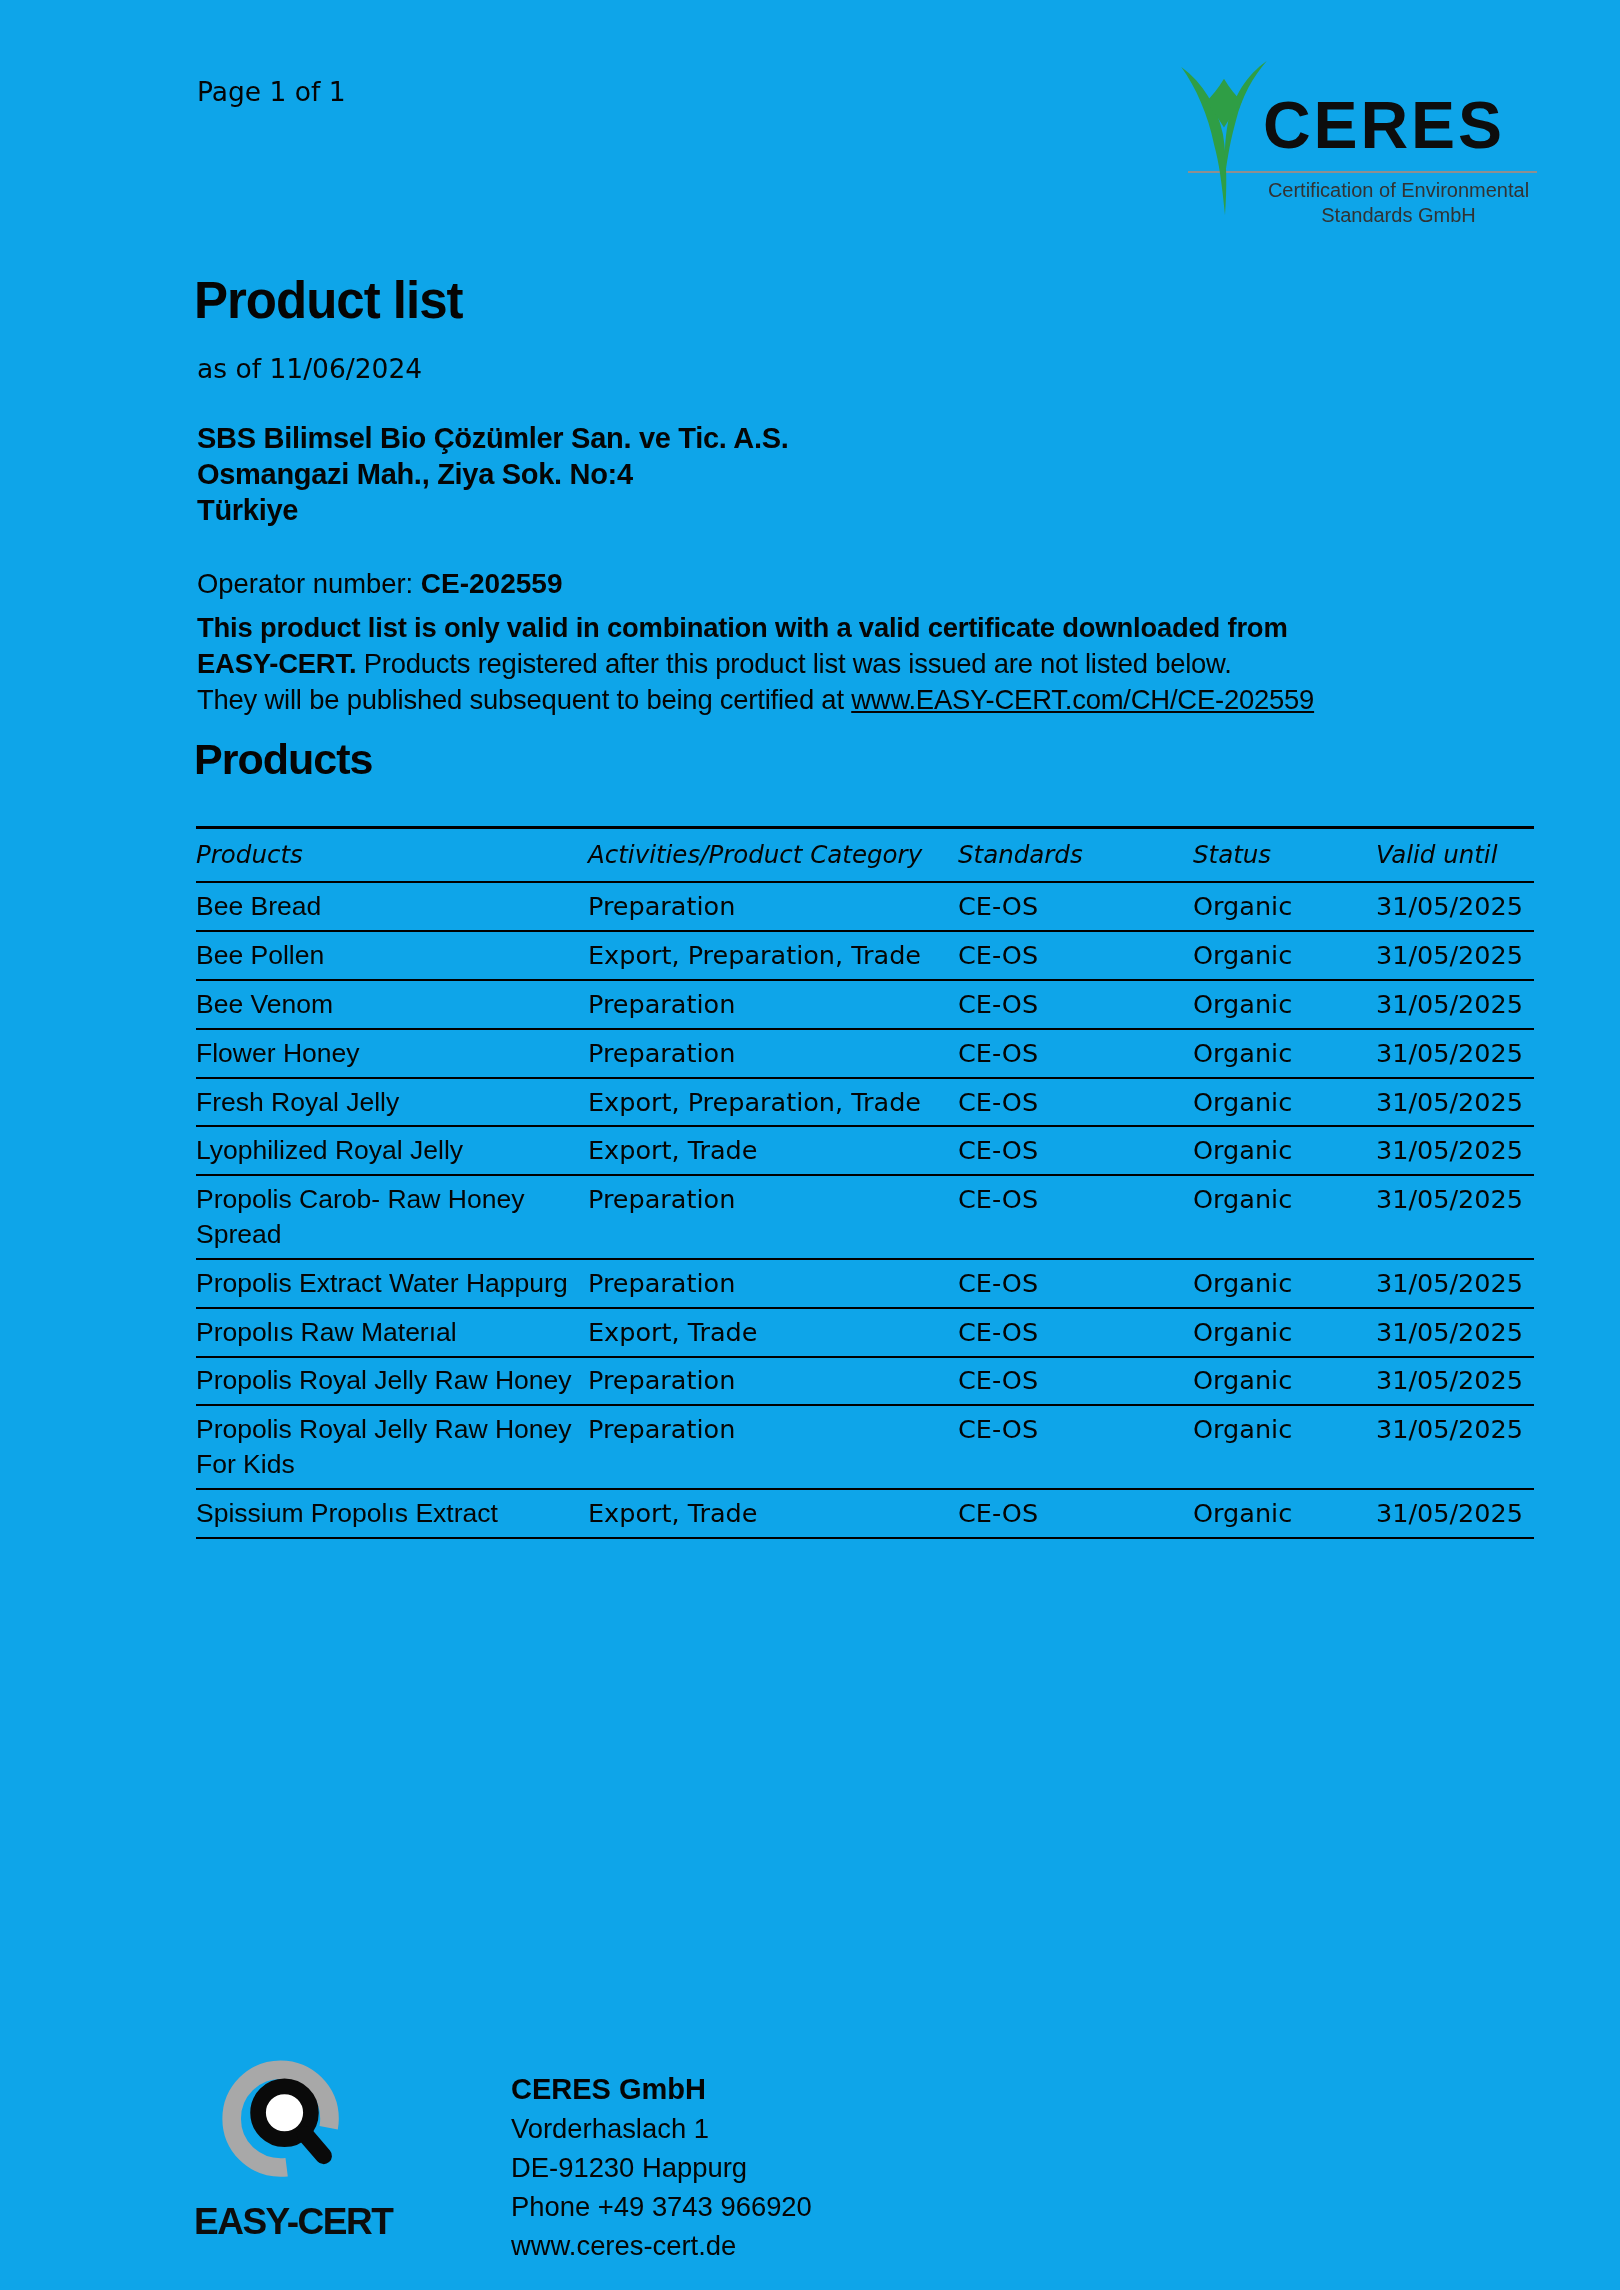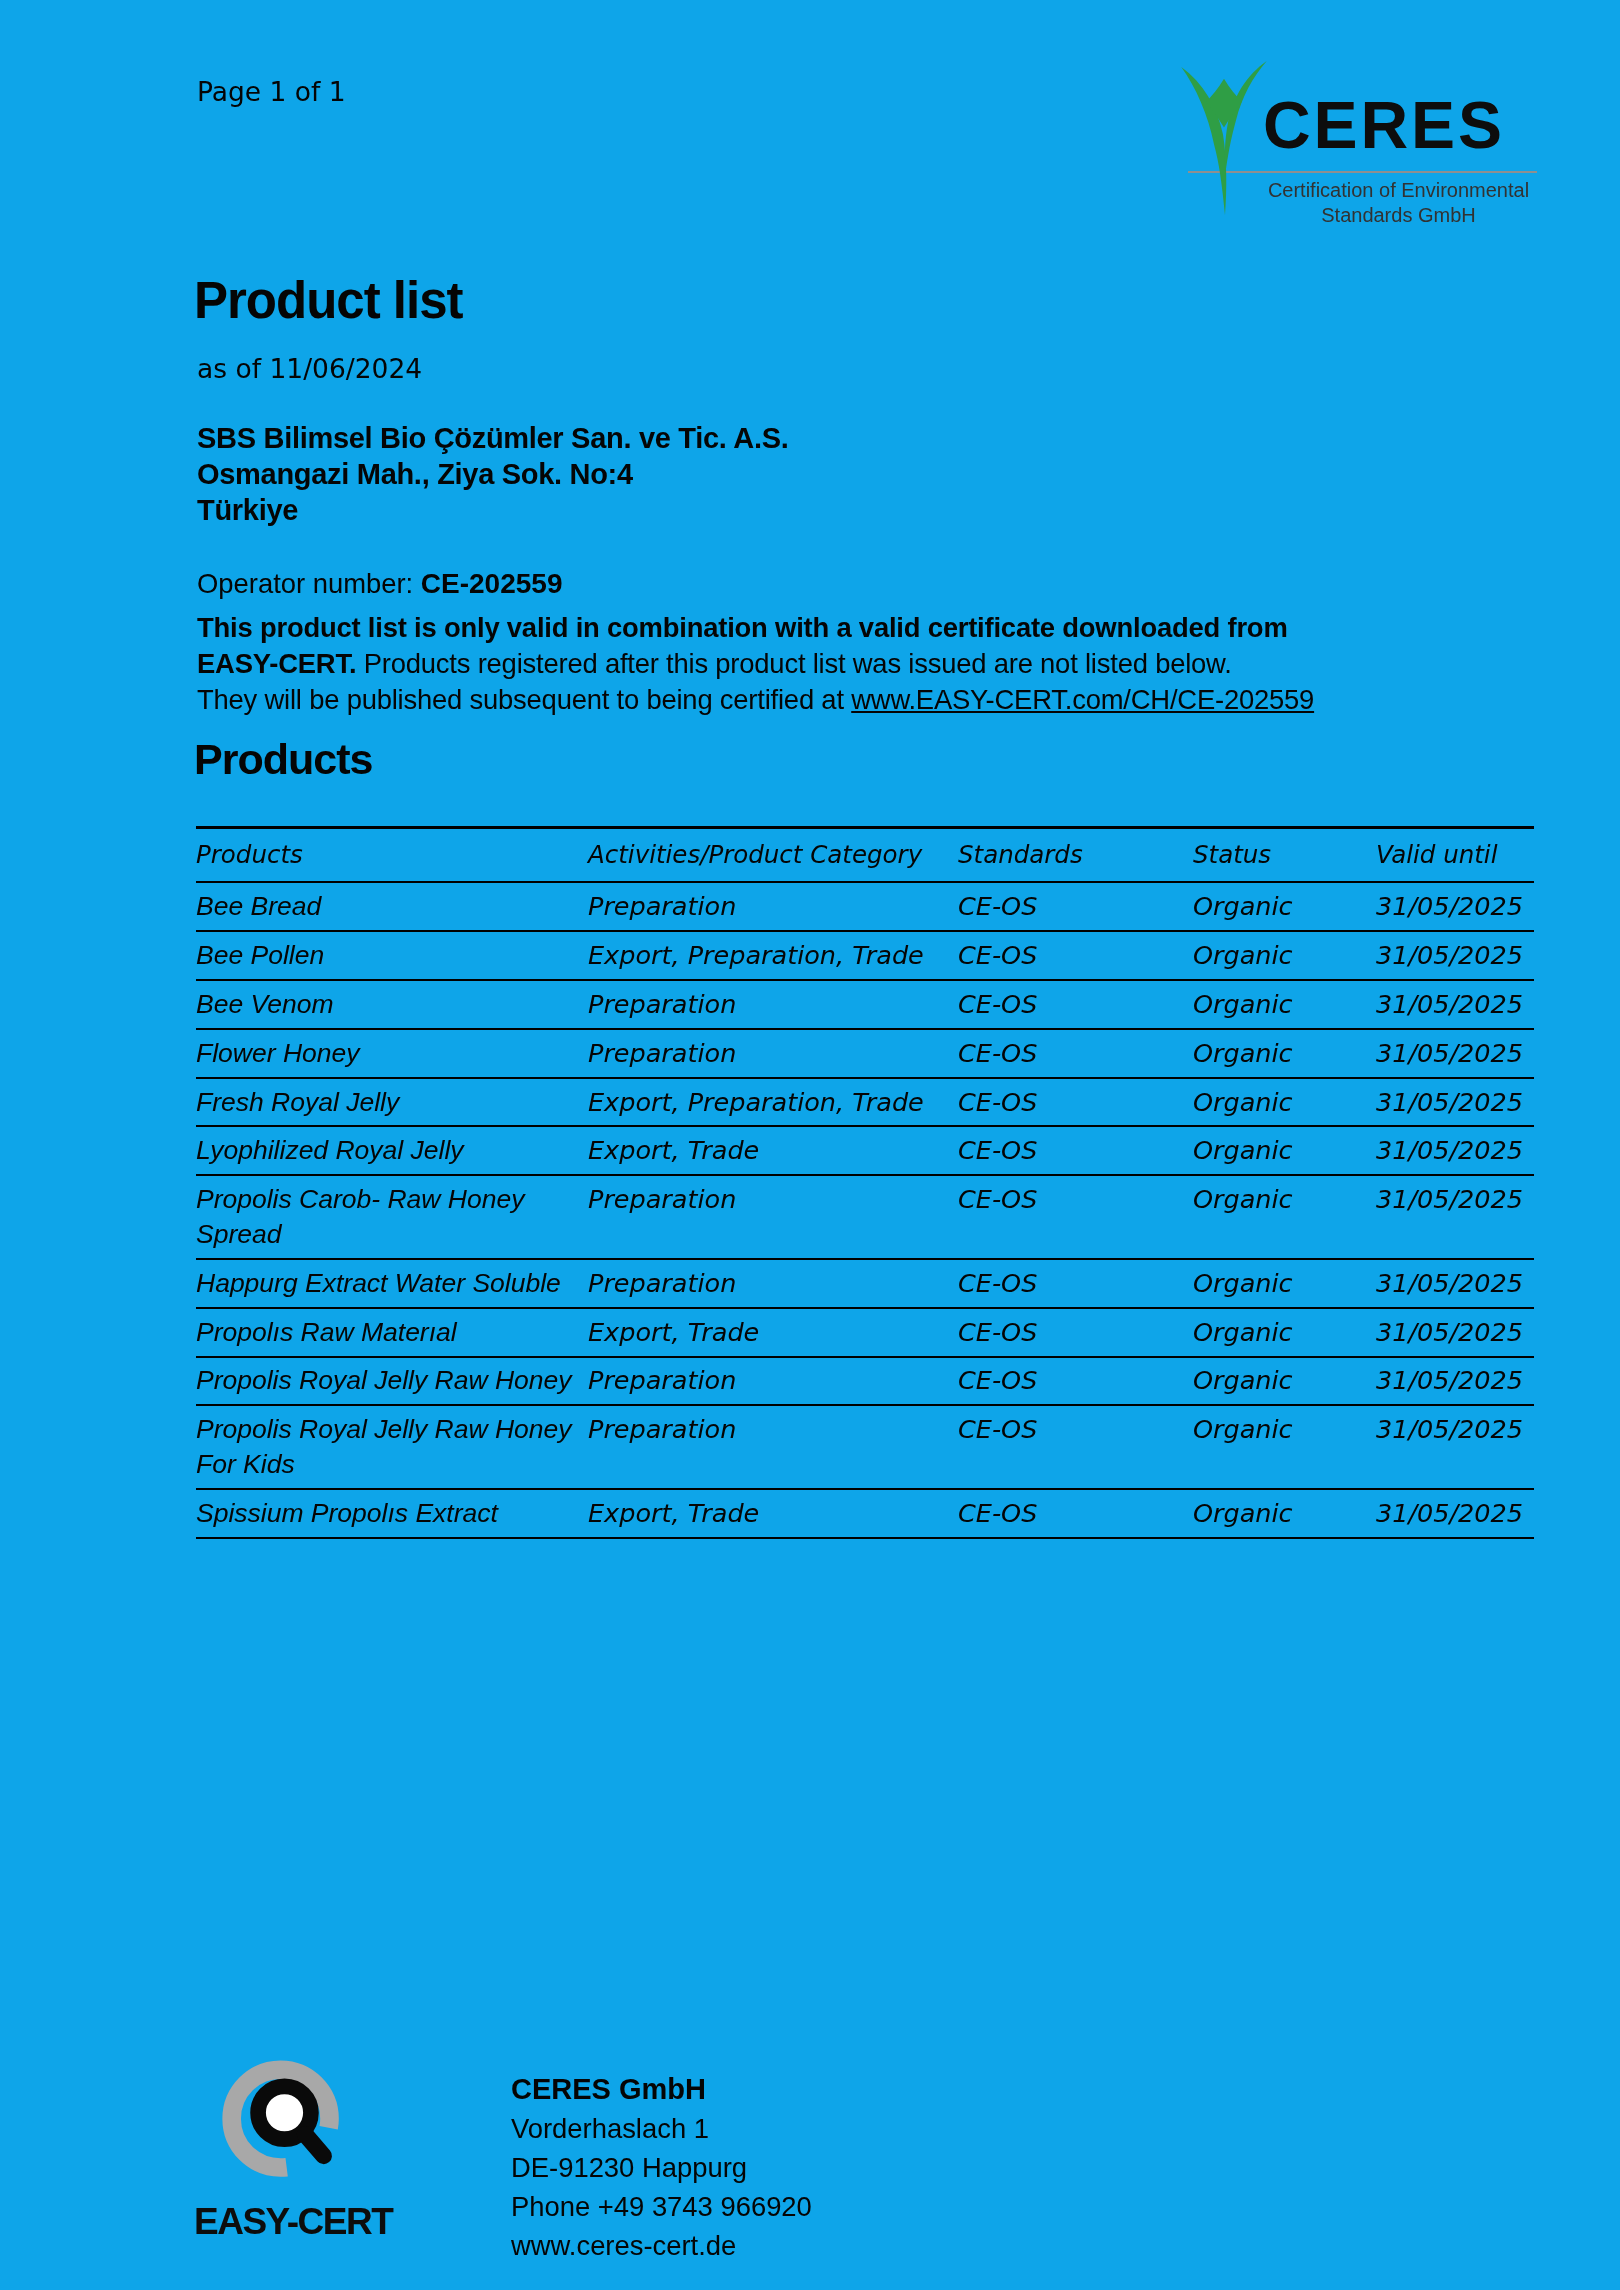--- a/index.html
+++ b/index.html
@@ -50,21 +50,21 @@
     border-bottom:2.9px solid #000; padding:10.8px 0 12.7px 0;
     font-style:italic; font-size:24.5px;
   }
   .t-header .c { white-space:nowrap; }
   .t-row {
     display:grid; grid-template-columns:392px 370px 235px 183px 157px;
     border-bottom:2px solid #000; padding:5.9px 0; align-items:start;
     font-size:25.5px; line-height:35px;
   }
   .t-row:last-child { border-bottom:2.9px solid #000; }
-  .t-row .c { white-space:nowrap;font-style:italic; }
+  .t-row .c { white-space:nowrap; }
   .t-row .c.name {
     white-space:normal; font-family:"Liberation Sans", sans-serif; font-size:26.5px; padding-right:11.8px;
   }
 
   
   .easycert { position:absolute; left:194px; top:2056px; width:181px; text-align:center; }
   .easycert svg { display:block; margin:0 auto; }
   .easycert-label { margin-top:7.8px; font-family:"Liberation Sans", sans-serif; font-weight:bold;
     font-size:37px; letter-spacing:-1.5px; color:#0d0d0d; white-space:nowrap; }
 
@@ -174,21 +174,21 @@
 
     <div class="t-row">
       <div class="c name">Propolis Carob- Raw Honey Spread</div>
       <div class="c">Preparation</div>
       <div class="c">CE-OS</div>
       <div class="c">Organic</div>
       <div class="c">31/05/2025</div>
     </div>
 
     <div class="t-row">
-      <div class="c name">Happurg Extract Water Soluble</div>
+      <div class="c name">Propolis Extract Water Happurg</div>
       <div class="c">Preparation</div>
       <div class="c">CE-OS</div>
       <div class="c">Organic</div>
       <div class="c">31/05/2025</div>
     </div>
 
     <div class="t-row">
       <div class="c name">Propolıs Raw Materıal</div>
       <div class="c">Export, Trade</div>
       <div class="c">CE-OS</div>

